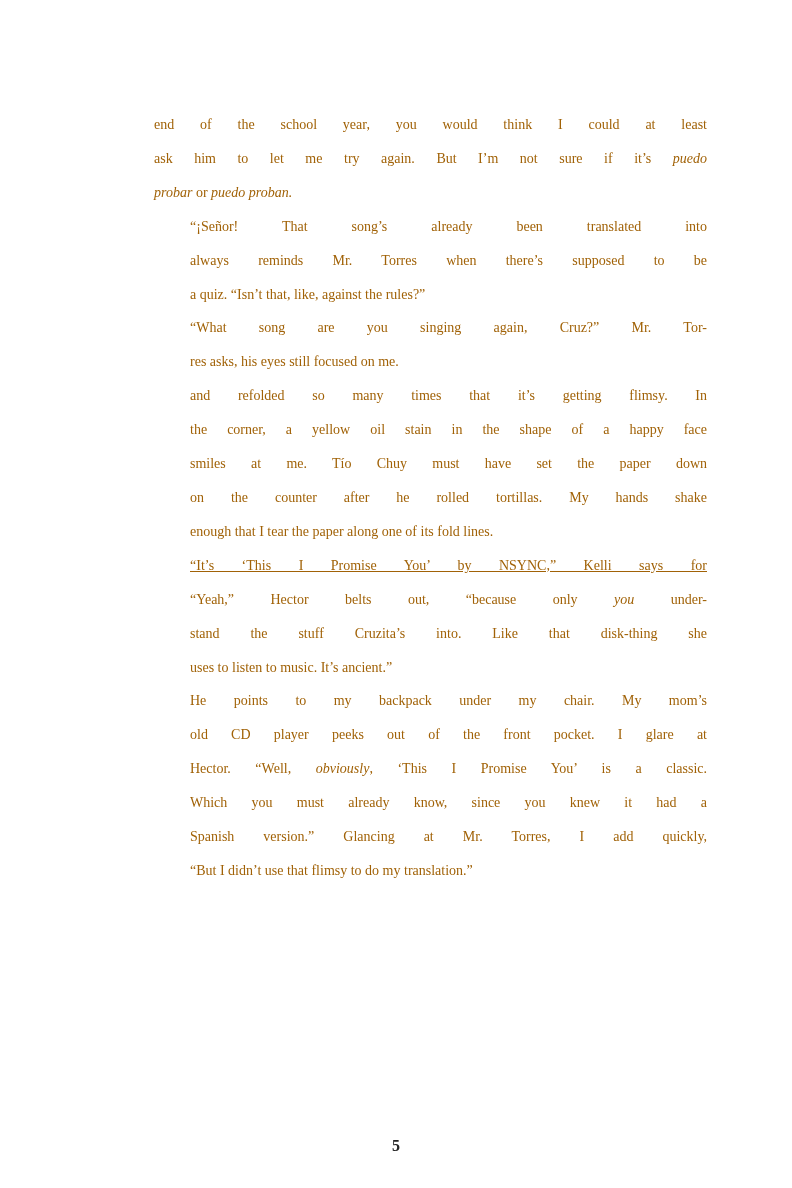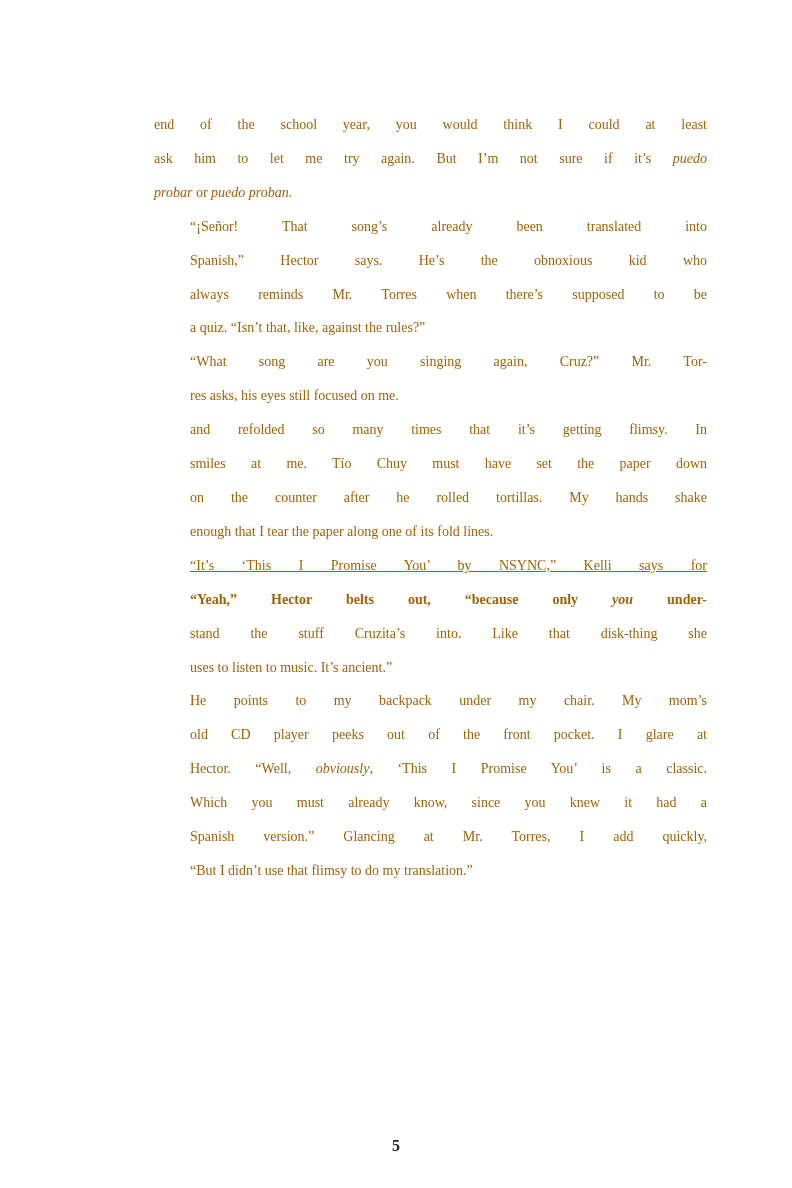--- a/index.html
+++ b/index.html
@@ -37,41 +37,41 @@
 <body>
 
 <div class="page" id="page-body">
     <p class="">
       <span class="line"><span>end of the school year, you would think I could at least</span></span>
       <span class="line"><span>ask him to let me try again. But I’m not sure if it’s </span><em>puedo</em></span>
       <span class="line last"><em>probar</em><span> or </span><em>puedo proban.</em></span>
     </p>
     <p class="indent">
       <span class="line" style="text-indent: 36px;"><span>“¡Señor! That song’s already been translated into</span></span>
-      <span class="line"><span>Spanish,” Hector says. He’s the obnoxious kid who</span></span>
       <span class="line"><span>always reminds Mr. Torres when there’s supposed to be</span></span>
       <span class="line last"><span>a quiz. “Isn’t that, like, against the rules?”</span></span>
     </p>
     <p class="indent">
       <span class="line" style="text-indent: 36px;"><span>“What song are you singing again, Cruz?” Mr. Tor-</span></span>
       <span class="line last"><span>res asks, his eyes still focused on me.</span></span>
     </p>
     <p class="indent">
       <span class="line"><span>and refolded so many times that it’s getting flimsy. In</span></span>
+      <span class="line"><span>the corner, a yellow oil stain in the shape of a happy face</span></span>
       <span class="line"><span>smiles at me. Tío Chuy must have set the paper down</span></span>
       <span class="line"><span>on the counter after he rolled tortillas. My hands shake</span></span>
       <span class="line last"><span>enough that I tear the paper along one of its fold lines.</span></span>
     </p>
     <p class="indent">
       <span class="line" style="text-indent: 36px; text-decoration: underline;"><span>“It’s ‘This I Promise You’ by NSYNC,” Kelli says for</span></span>
     </p>
     <p class="indent">
     </p>
     <p class="indent">
-      <span class="line" style="text-indent: 36px; font-weight: bold;"><span>“Yeah,” Hector belts out, “because only </span><em>you</em><span> under-</span></span>
+      <span class="line" style="text-indent: 36px;"><span>“Yeah,” Hector belts out, “because only </span><em>you</em><span> under-</span></span>
       <span class="line"><span>stand the stuff Cruzita’s into. Like that disk-thing she</span></span>
       <span class="line last"><span>uses to listen to music. It’s ancient.”</span></span>
     </p>
     <p class="indent">
       <span class="line" style="text-indent: 36px;"><span>He points to my backpack under my chair. My mom’s</span></span>
       <span class="line"><span>old CD player peeks out of the front pocket. I glare at</span></span>
       <span class="line"><span>Hector. “Well, </span><em>obviously</em><span>, ‘This I Promise You’ is a classic.</span></span>
       <span class="line"><span>Which you must already know, since you knew it had a</span></span>
       <span class="line"><span>Spanish version.” Glancing at Mr. Torres, I add quickly,</span></span>
       <span class="line last"><span>“But I didn’t use that flimsy to do my translation.”</span></span>

